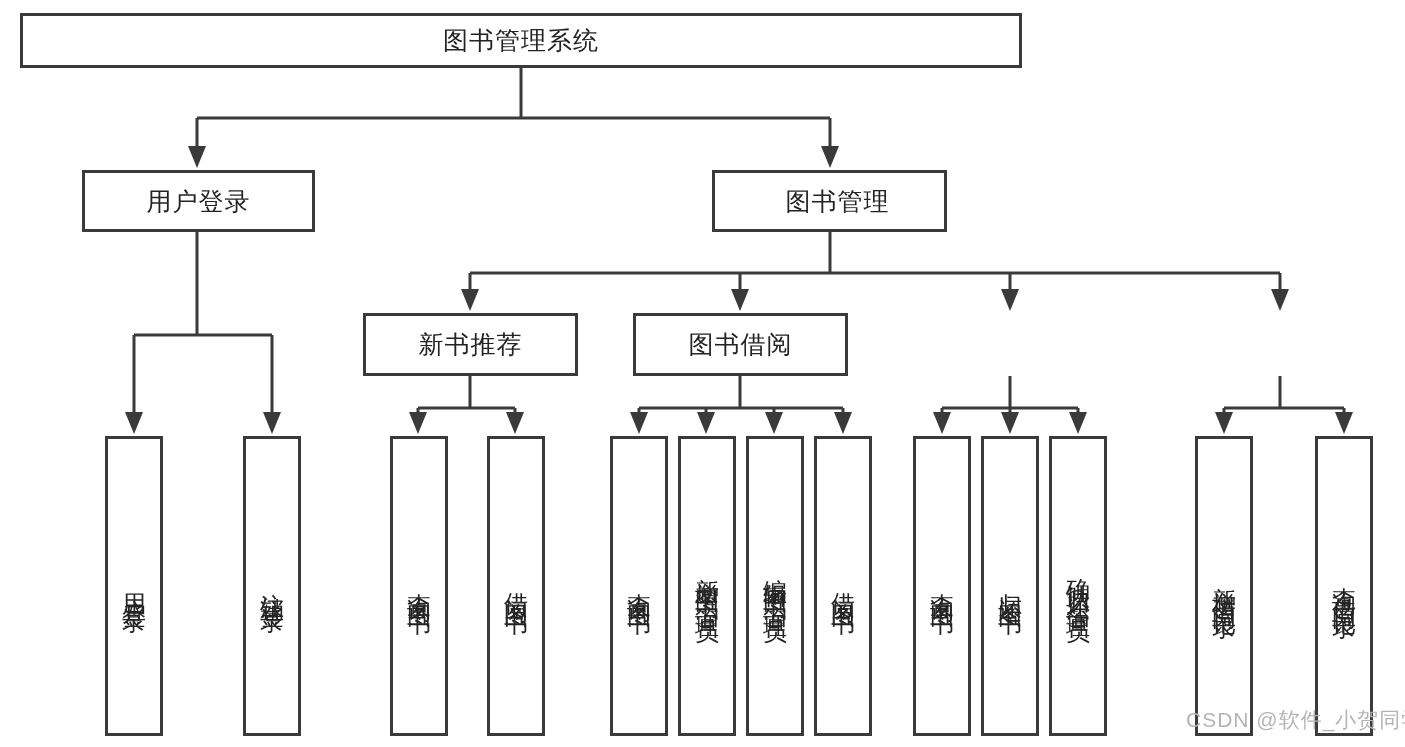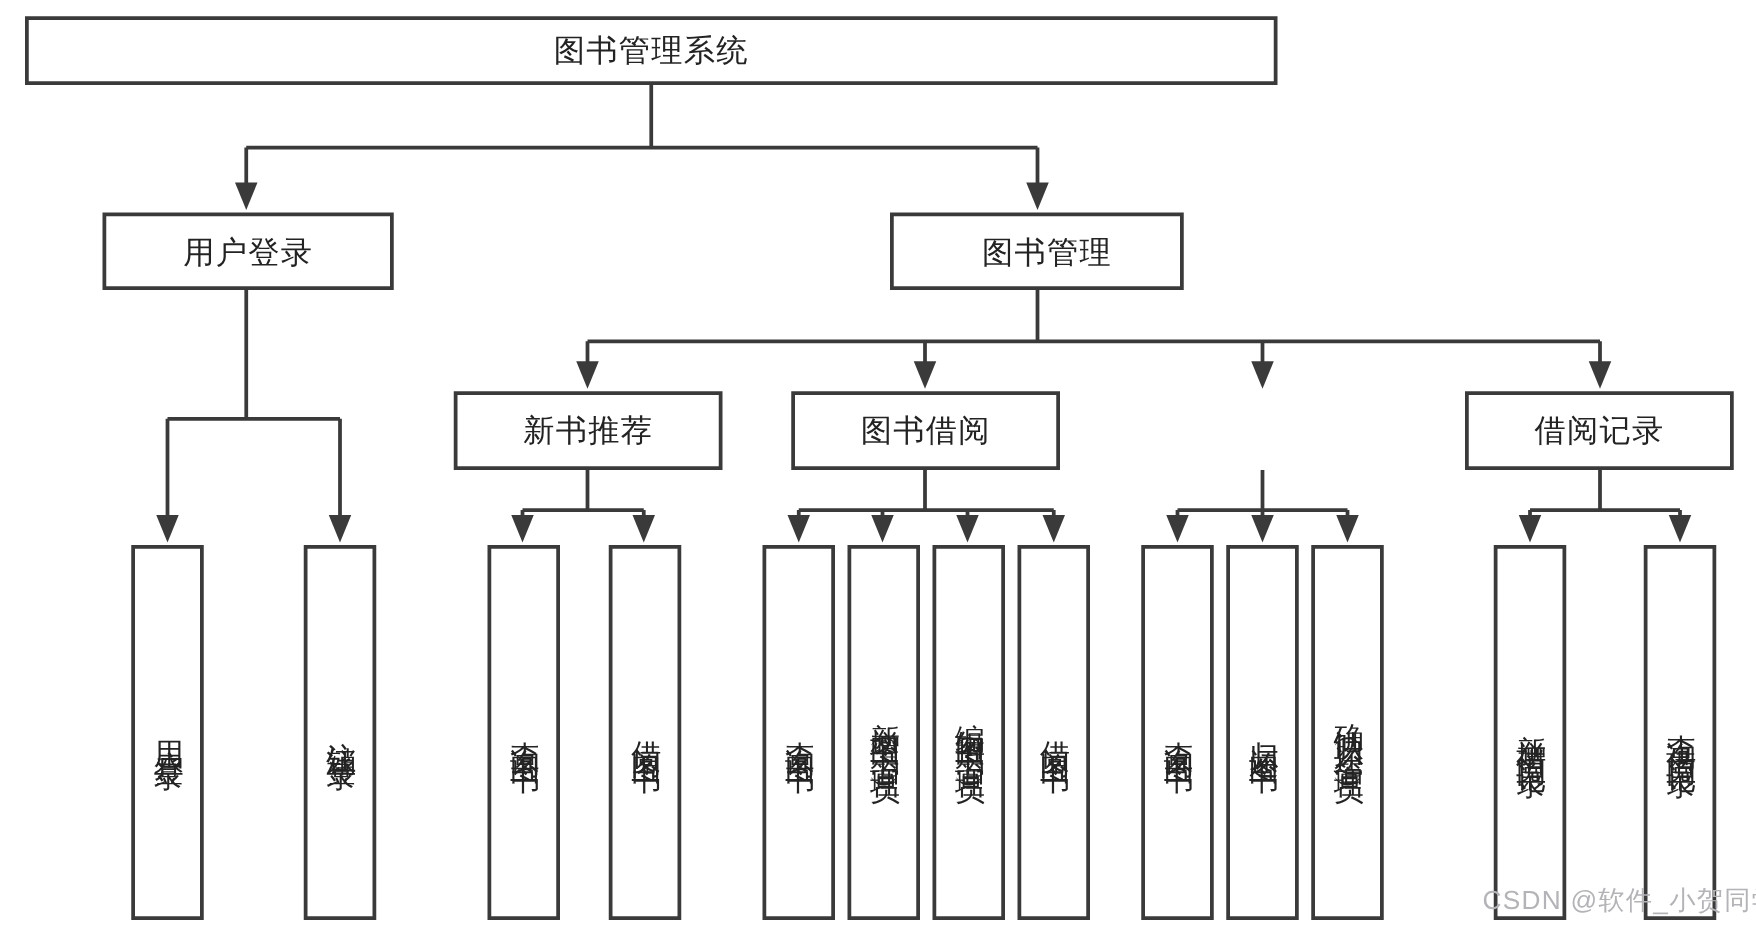--- a/index.html
+++ b/index.html
@@ -130,23 +130,20 @@
   <div class="node h-node lvl2" style="left:712px;width:235px;padding-left:16px;">
     <span class="label">图书管理</span>
   </div>
 
   <div class="node h-node lvl3" style="left:363px;">
     <span class="label">新书推荐</span>
   </div>
   <div class="node h-node lvl3" style="left:633px;">
     <span class="label">图书借阅</span>
   </div>
-  <div class="node h-node lvl3" style="left:1172px;">
-    <span class="label">借阅记录</span>
-  </div>
 
   <div class="node leaf" style="left:105px;">
     <span class="label">用户登录</span>
   </div>
   <div class="node leaf" style="left:243px;">
     <span class="label">注销登录</span>
   </div>
 
   <div class="node leaf" style="left:390px;">
     <span class="label">查询图书</span>

